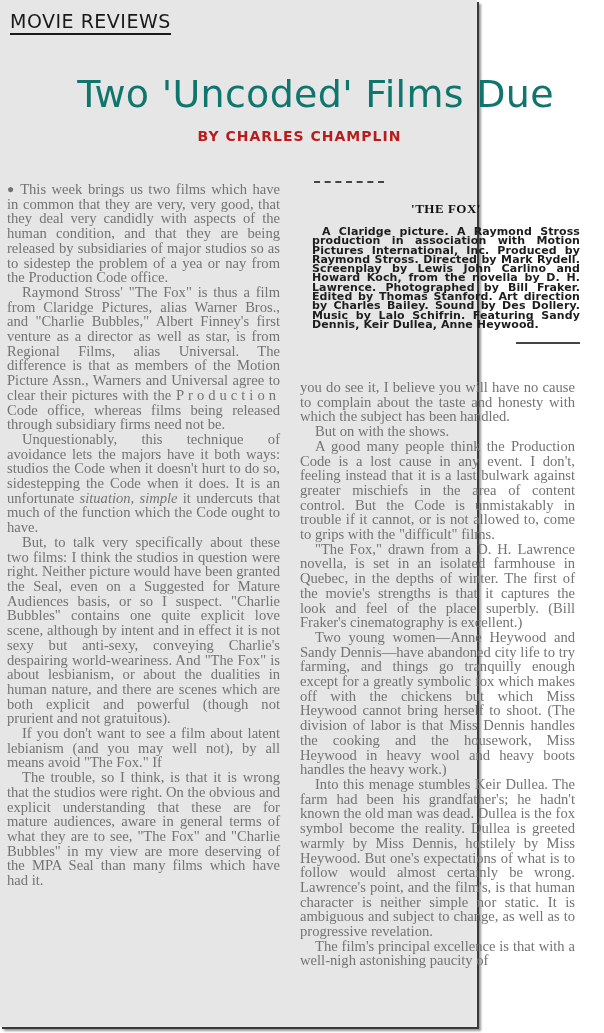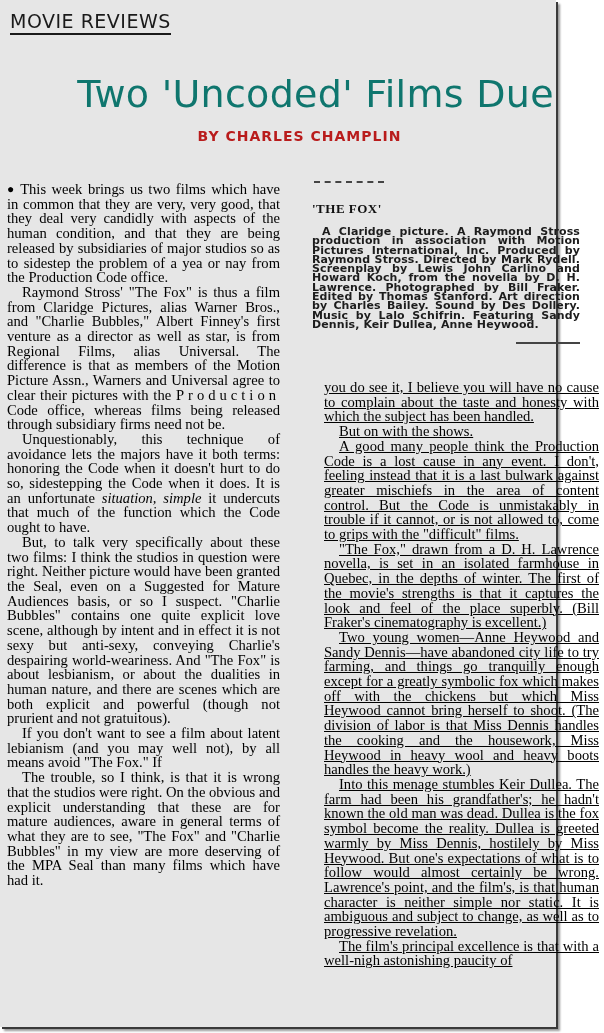--- a/index.html
+++ b/index.html
@@ -1,20 +1,20 @@
 <!DOCTYPE html>
 <html><head>
 <meta charset="utf-8">
 <style>
   html, body { margin: 0; padding: 0; }
   body {
     width: 604px; height: 1033px; background: #ffffff; position: relative; overflow: hidden;
   }
   .page {
-    position: absolute; left: 0; top: 0; width: 556px; height: 1027px;
+    position: absolute; left: 0; top: 0; width: 477px; height: 1027px;
     background: #e6e6e6;
     box-shadow: 2px 2px 0 #3a3a3a, 4px 4px 2px #9a9a9a;
     color: #111;
   }
   .section-label {
     position: absolute; left: 10px; top: 10px;
     font-family: "DejaVu Sans", sans-serif; font-size: 19px; letter-spacing: 0.5px;
     color: #1a1a1a; border-bottom: 2px solid #1a1a1a; padding-bottom: 1px; line-height: 22px;
   }
   .headline {
@@ -22,35 +22,35 @@
     font-family: "DejaVu Sans", sans-serif; font-size: 38px; font-weight: normal;
     color: #0f766e; letter-spacing: 0.3px; margin: 16px; line-height: 48px;
   }
   .byline {
     position: absolute; left: 0; width: 599px; top: 128px; text-align: center;
     font-family: "DejaVu Sans", sans-serif; font-size: 14px; font-weight: bold; letter-spacing: 1px;
     color: #b91c1c;
   }
   .col {
     position: absolute; font-family: "Liberation Serif", serif; font-size: 14.6px; line-height: 14.7px;
-    color: #000000; text-align: justify;
+    color: #737373; text-align: justify;
   }
   .col-left { left: 7px; top: 182px; width: 273px; }
-  .col-right { left: 324px; top: 380px; width: 275px; text-decoration: underline; }
+  .col-right { left: 300px; top: 380px; width: 275px; }
   .col p { margin: 0; text-indent: 15px; }
   .col p.lead { text-indent: 0; }
   .bullet { font-size: 12px; vertical-align: 1px; margin-right: 4px; }
   .spaced { letter-spacing: 4px; }
   .it { font-style: italic; }
   .credits-box {
     position: absolute; left: 312px; top: 181px; width: 268px;
   }
   .rule-top { width: 70px; border-top: 2px dashed #444; height: 0; margin: 0 0 18px 2px; }
   .credits-title {
-    text-align: left; font-family: "Liberation Serif", serif; font-weight: bold; font-size: 13px; letter-spacing: 0.5px;
+    text-align: center; font-family: "Liberation Serif", serif; font-weight: bold; font-size: 13px; letter-spacing: 0.5px;
     margin: 0 0 10px 0;
   }
   .credits-text {
     font-family: "DejaVu Sans", sans-serif; font-size: 11px; line-height: 9.3px; font-weight: bold;
     text-align: justify; text-indent: 10px; color: #1d1d1d; letter-spacing: 0.1px;
   }
   .rule-bottom { width: 64px; border-top: 2px solid #444; height: 0; margin: 13px 0 0 204px; }
 </style>
 </head>
 <body>
@@ -59,21 +59,21 @@
 
   <div class="section-label">MOVIE REVIEWS</div>
 
   <h1 class="headline">Two 'Uncoded' Films Due</h1>
 
   <div class="byline">BY CHARLES CHAMPLIN</div>
 
   <div class="col col-left">
     <p class="lead"><span class="bullet">●</span><span>This week brings us two films which have in common that they are very, very good, that they deal very candidly with aspects of the human condition, and that they are being released by subsidiaries of major studios so as to sidestep the problem of a yea or nay from the Production Code office.</span></p>
     <p><span>Raymond Stross' "The Fox" is thus a film from Claridge Pictures, alias Warner Bros., and "Charlie Bubbles," Albert Finney's first venture as a director as well as star, is from Regional Films, alias Universal. The difference is that as members of the Motion Picture Assn., Warners and Universal agree to clear their pictures with the </span><span class="spaced">Production</span><span> Code office, whereas films being released through subsidiary firms need not be.</span></p>
-    <p><span>Unquestionably, this technique of avoidance lets the majors have it both terms: honoring the Code when it doesn't hurt to do so, sidestepping the Code when it does. It is an unfortunate </span><span class="it">situation, simple</span><span> it undercuts that much of the function which the Code ought to have.</span></p>
+    <p><span>Unquestionably, this technique of avoidance lets the majors have it both ways: studios the Code when it doesn't hurt to do so, sidestepping the Code when it does. It is an unfortunate </span><span class="it">situation, simple</span><span> it undercuts that much of the function which the Code ought to have.</span></p>
     <p>But, to talk very specifically about these two films: I think the studios in question were right. Neither picture would have been granted the Seal, even on a Suggested for Mature Audiences basis, or so I suspect. "Charlie Bubbles" contains one quite explicit love scene, although by intent and in effect it is not sexy but anti-sexy, conveying Charlie's despairing world-weariness. And "The Fox" is about lesbianism, or about the dualities in human nature, and there are scenes which are both explicit and powerful (though not prurient and not gratuitous).</p>
     <p>If you don't want to see a film about latent lebianism (and you may well not), by all means avoid "The Fox." If</p>
     <p>The trouble, so I think, is that it is wrong that the studios were right. On the obvious and explicit understanding that these are for mature audiences, aware in general terms of what they are to see, "The Fox" and "Charlie Bubbles" in my view are more deserving of the MPA Seal than many films which have had it.</p>
   </div>
 
   <div class="credits-box">
     <div class="rule-top"></div>
     <div class="credits-title">'THE FOX'</div>
     <div class="credits-text">A Claridge picture. A Raymond Stross production in association with Motion Pictures International, Inc. Produced by Raymond Stross. Directed by Mark Rydell. Screenplay by Lewis John Carlino and Howard Koch, from the novella by D. H. Lawrence. Photographed by Bill Fraker. Edited by Thomas Stanford. Art direction by Charles Bailey. Sound by Des Dollery. Music by Lalo Schifrin. Featuring Sandy Dennis, Keir Dullea, Anne Heywood.</div>
     <div class="rule-bottom"></div>

